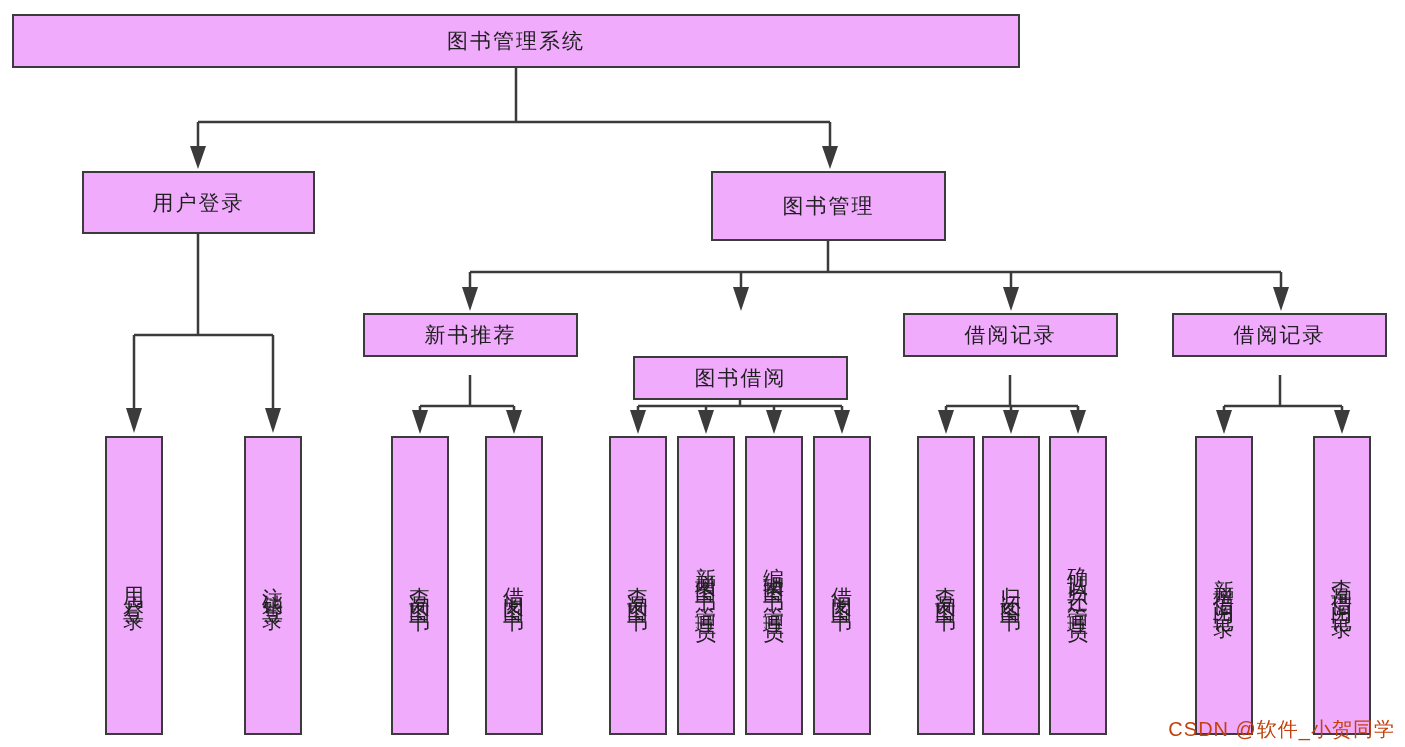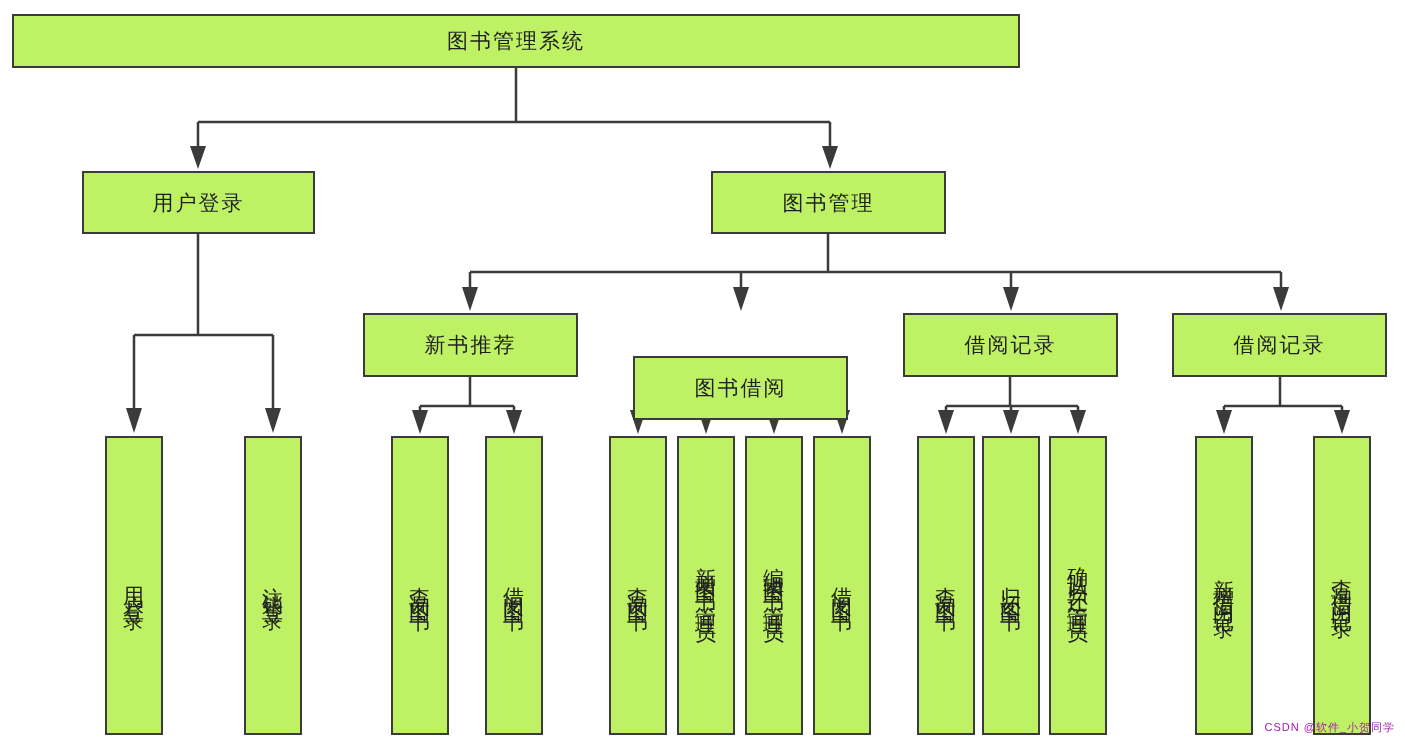--- a/index.html
+++ b/index.html
@@ -17,21 +17,21 @@
   }
   .connectors {
     position: absolute;
     left: 0;
     top: 0;
     pointer-events: none;
   }
   .box {
     position: absolute;
     box-sizing: border-box;
-    background: #bef264;
+    background: #f0abfc;
     border: 2.5px solid #3b3b3b;
     display: flex;
     align-items: center;
     justify-content: center;
     color: #1f1f1f;
   }
   .hlabel {
     font-size: 21px;
     letter-spacing: 2px;
     white-space: nowrap;
@@ -39,22 +39,22 @@
   .vtext {
     writing-mode: vertical-rl;
     text-orientation: mixed;
     font-size: 21px;
     letter-spacing: 8px;
     line-height: 1;
     white-space: nowrap;
   }
   .root-box    { left: 12px;  top: 14px;  width: 1008px; height: 54px; }
   .lv2-a       { left: 82px;  top: 171px; width: 233px;  height: 63px; }
-  .lv2-b       { left: 711px; top: 171px; width: 235px;  height: 63px; }
-  .lv3         { top: 313px; width: 215px; height: 64px; }
+  .lv2-b       { left: 711px; top: 171px; width: 235px;  height: 70px; }
+  .lv3         { top: 313px; width: 215px; height: 44px; }
   .lv3-a { left: 363px; }
   .lv3-b { left: 633px; margin-top: 43px; }
   .lv3-c { left: 903px; }
   .lv3-d { left: 1172px; }
   .leaf { top: 436px; width: 58px; height: 299px; }
   .leaf-1  { left: 105px; }
   .leaf-2  { left: 244px; }
   .leaf-3  { left: 391px; }
   .leaf-4  { left: 485px; }
   .leaf-5  { left: 609px; }
@@ -62,24 +62,24 @@
   .leaf-7  { left: 745px; }
   .leaf-8  { left: 813px; }
   .leaf-9  { left: 917px; }
   .leaf-10 { left: 982px; }
   .leaf-11 { left: 1049px; }
   .leaf-12 { left: 1195px; }
   .leaf-13 { left: 1313px; }
   .watermark {
     position: absolute;
     right: 10px;
-    bottom: 12px;
-    font-size: 11px;
+    bottom: 4px;
+    font-size: 20px;
     letter-spacing: 1px;
-    color: #a21caf;
+    color: #c2410c;
     white-space: nowrap;
   }
 </style>
 </head>
 <body>
 
 <div class="stage">
 
   <svg class="connectors" width="1405" height="747" viewBox="0 0 1405 747">
     <g stroke="#3b3b3b" stroke-width="2.5" fill="none">

